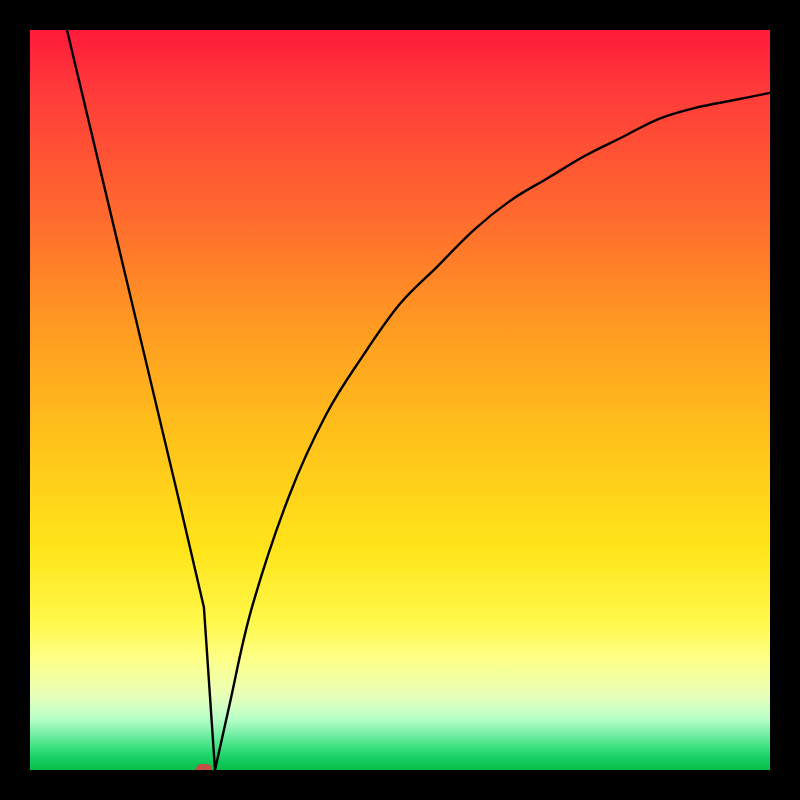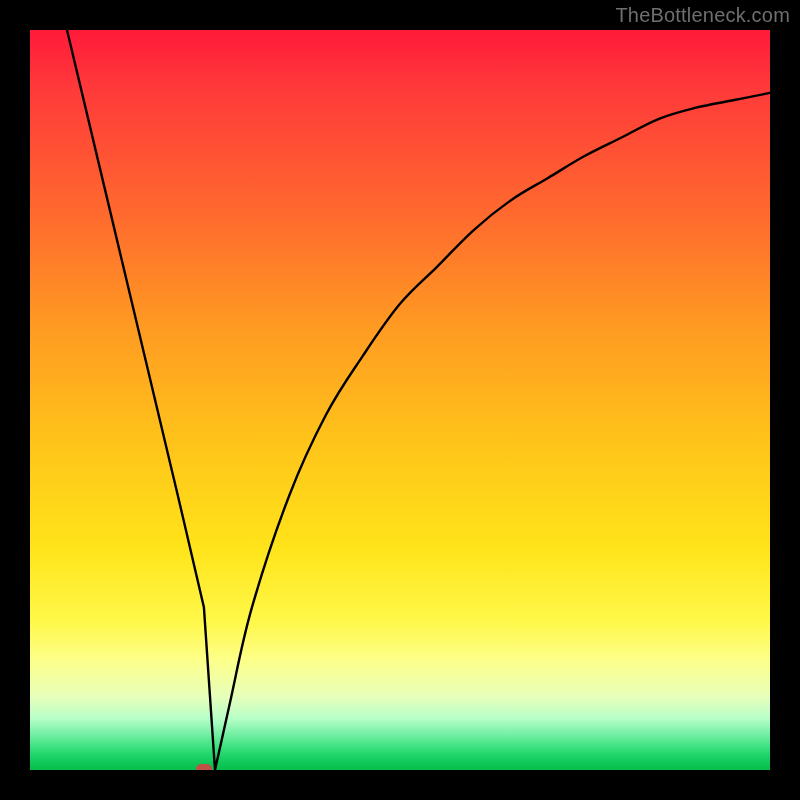--- a/index.html
+++ b/index.html
@@ -77,14 +77,13 @@
 <body>
 
 <div class="frame">
   <div class="plot-area">
     <div class="gradient-bg"></div>
     <svg class="curve-svg" viewBox="0 0 740 740" preserveAspectRatio="none">
       <path id="curve-path" fill="none" stroke="#000" stroke-width="2.4" stroke-linejoin="round" stroke-linecap="round" d="M 37 0 L 74 155.39999999999998 L 111 310.8 L 148 466.2 L 173.89999999999998 577.2 L 185 740 C 187.66400000000002 728.012 193.14000000000001 702.704 199.8 673.4 C 206.46 644.096 211.344 614.4960000000001 222 577.2 C 232.656 539.904 245.68 500.832 259 466.2 C 272.32 431.568 282.68 410.108 296 384.8 C 309.32 359.492 319.68 345.58 333 325.59999999999997 C 346.32 305.61999999999995 356.68 289.784 370 273.8 C 383.32 257.81600000000003 393.68000000000006 250.11999999999995 407.00000000000006 236.79999999999995 C 420.32000000000005 223.47999999999996 430.68 211.78800000000007 444 199.80000000000007 C 457.32 187.81200000000007 467.68 179.52399999999994 481 170.19999999999993 C 494.32 160.87599999999992 504.68 155.99199999999996 518 148 C 531.32 140.00800000000004 541.68 133.12600000000006 555 125.80000000000007 C 568.32 118.47400000000007 578.68 113.9600000000001 592 107.30000000000007 C 605.32 100.64000000000004 615.68 94.12799999999999 629 88.79999999999995 C 642.32 83.47199999999992 652.68 81.02999999999993 666 77.69999999999993 C 679.32 74.36999999999993 689.68 72.96399999999994 703 70.29999999999995 C 716.32 67.63599999999997 733.34 64.23199999999997 740 62.89999999999998"></path>
     </svg>
     <div id="marker" class="marker" style="left: 173.9px; top: 740px;"></div>
   </div>
-  <div class="attribution">TheBottleneck.com</div>
 </div>
 
 </body></html>

